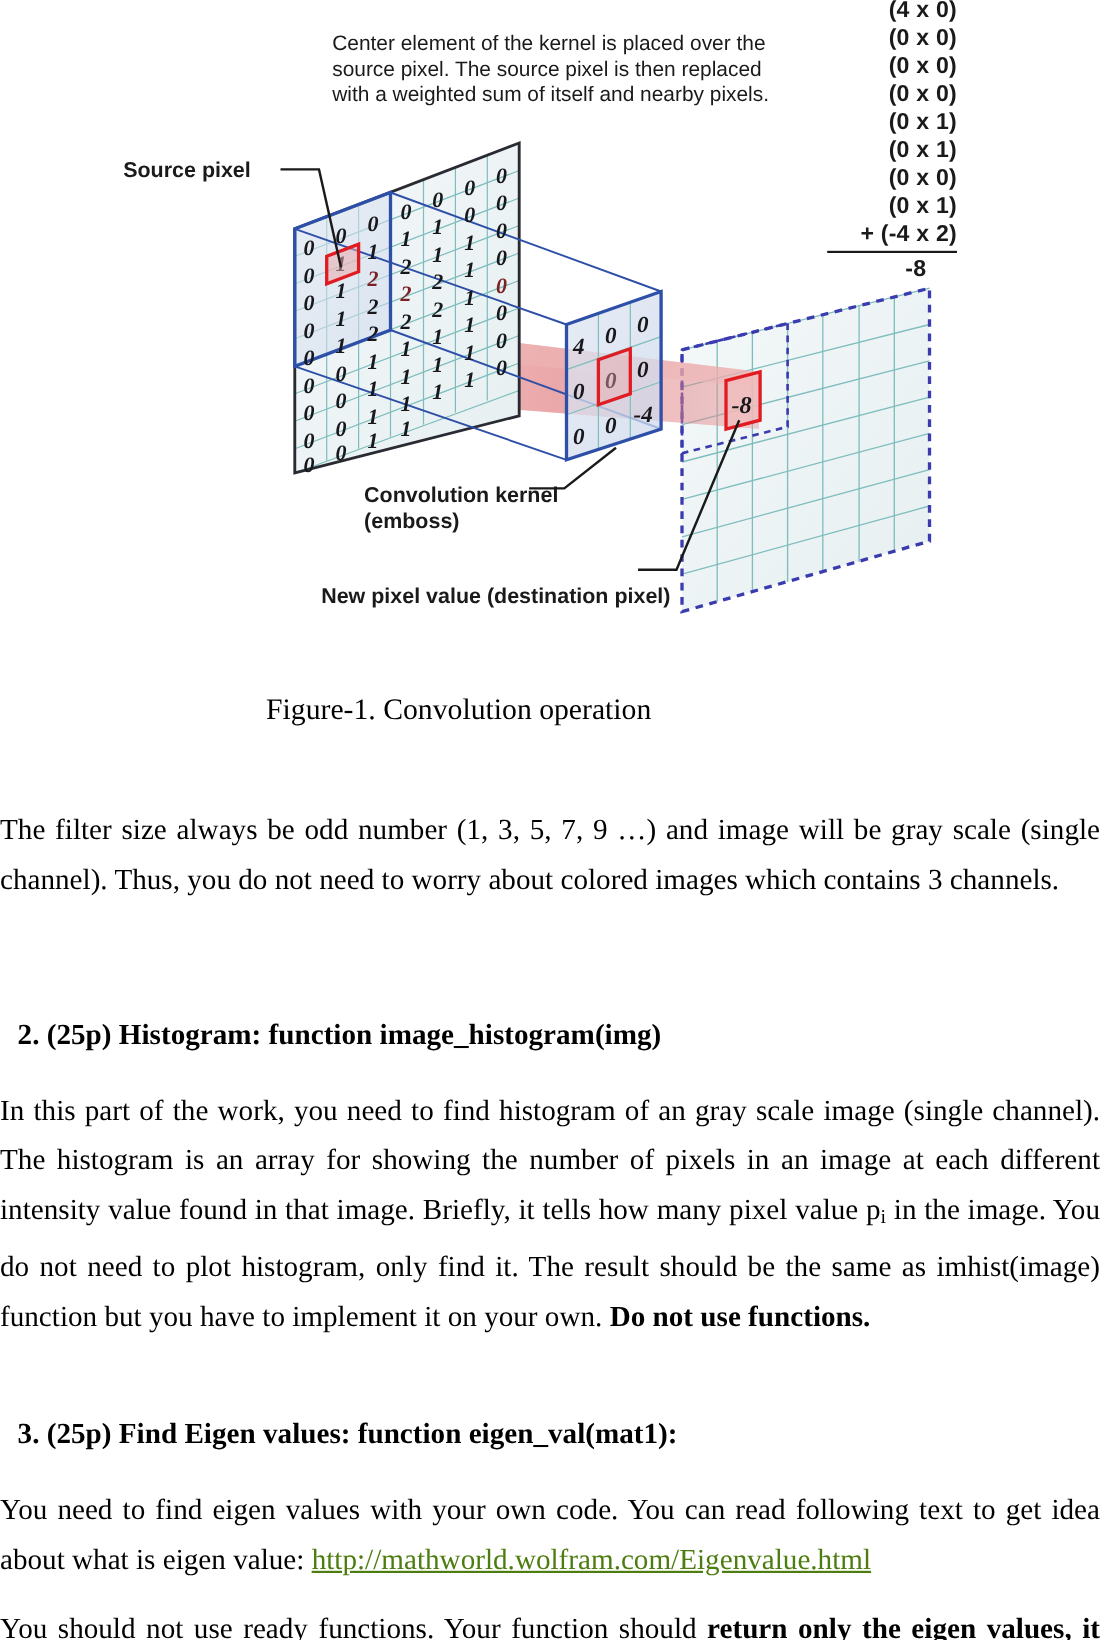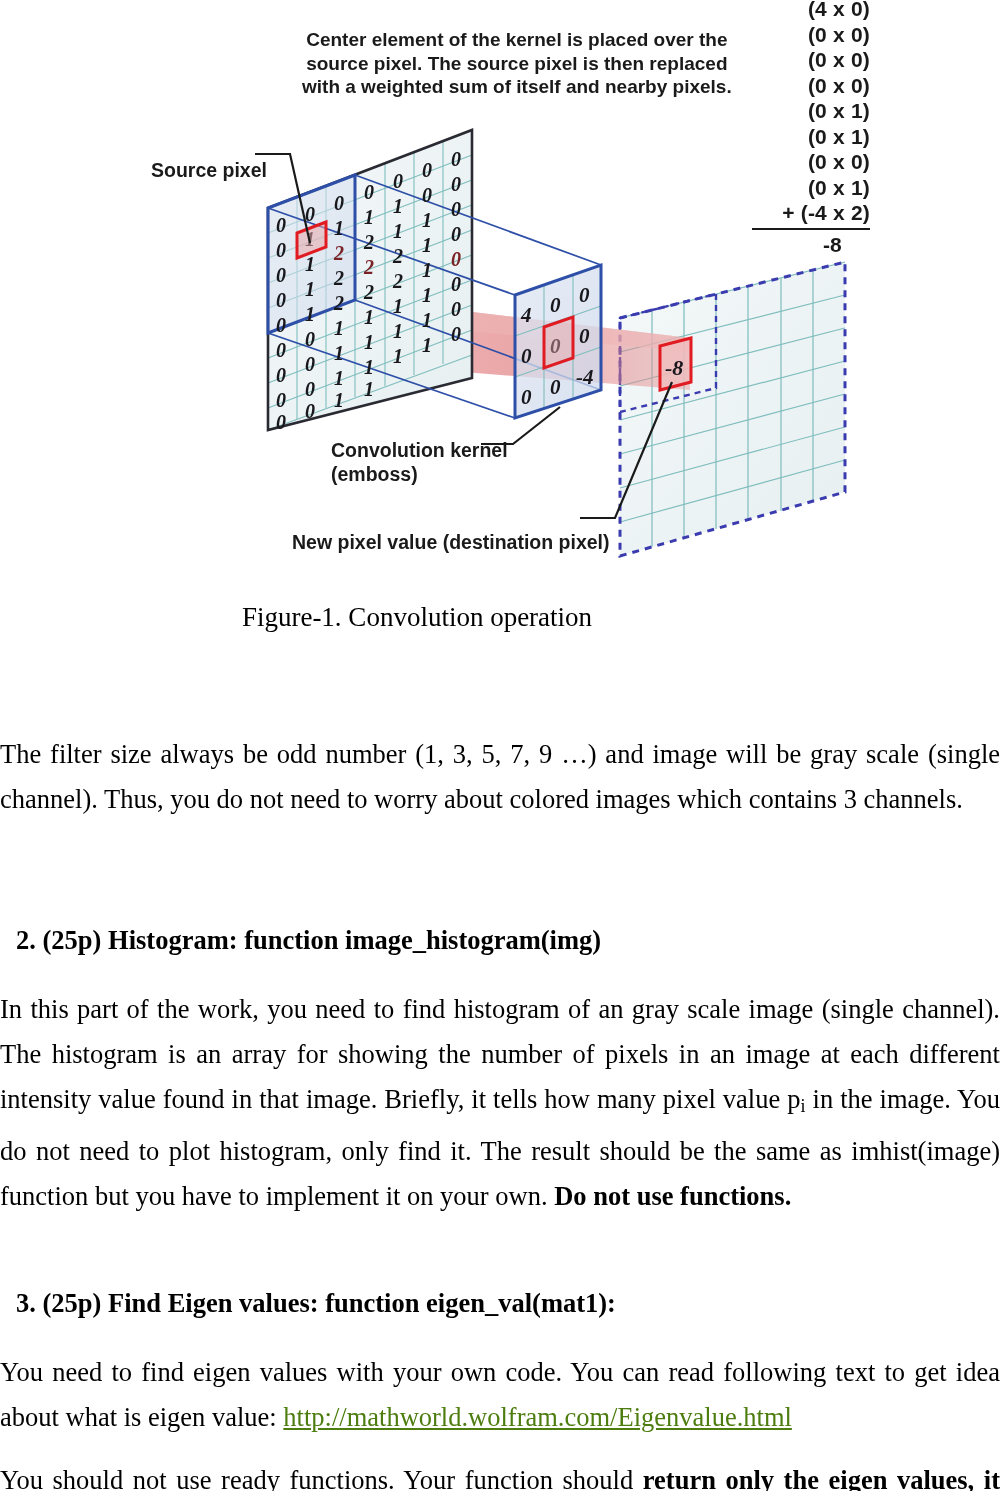--- a/index.html
+++ b/index.html
@@ -28,21 +28,21 @@
     position: absolute;
     left: 0;
     top: 0;
     width: 1004px;
     height: 590px;
   }
 
   .fig-caption {
     position: absolute;
     left: 0;
-    top: 600px;
+    top: 628px;
     width: 834px;
     text-align: center;
     font-family: "Liberation Serif", "DejaVu Serif", serif;
     font-size: 27px;
     line-height: 34px;
     color: #000;
   }
 
   
   .body-text {
@@ -115,22 +115,22 @@
   
   .fig-label {
     position: absolute;
     font-family: "Liberation Sans", "DejaVu Sans", sans-serif;
     font-size: 19.5px;
     font-weight: bold;
     line-height: 24px;
     color: #1a1a1a;
     white-space: pre;
   }
-  .lbl-source   { left: 112px; top: 158px; margin-left: 39px; }
-  .lbl-topnote  { left: 302px; top: 28px; font-weight: bold; font-size: 19px; line-height: 23.5px; text-align: center; }
+  .lbl-source   { left: 112px; top: 143px; }
+  .lbl-topnote  { left: 302px; top: 28px; font-weight: normal; font-size: 19px; line-height: 23.5px; }
   .lbl-kernel   { left: 331px; top: 438px; }
   .lbl-newpix   { left: 292px; top: 505px; margin-top: 25px; }
 </style>
 </head>
 <body>
 
 <div class="figure-block">
 
   <svg class="figure-svg" viewBox="0 0 1004 590">
     <defs>

